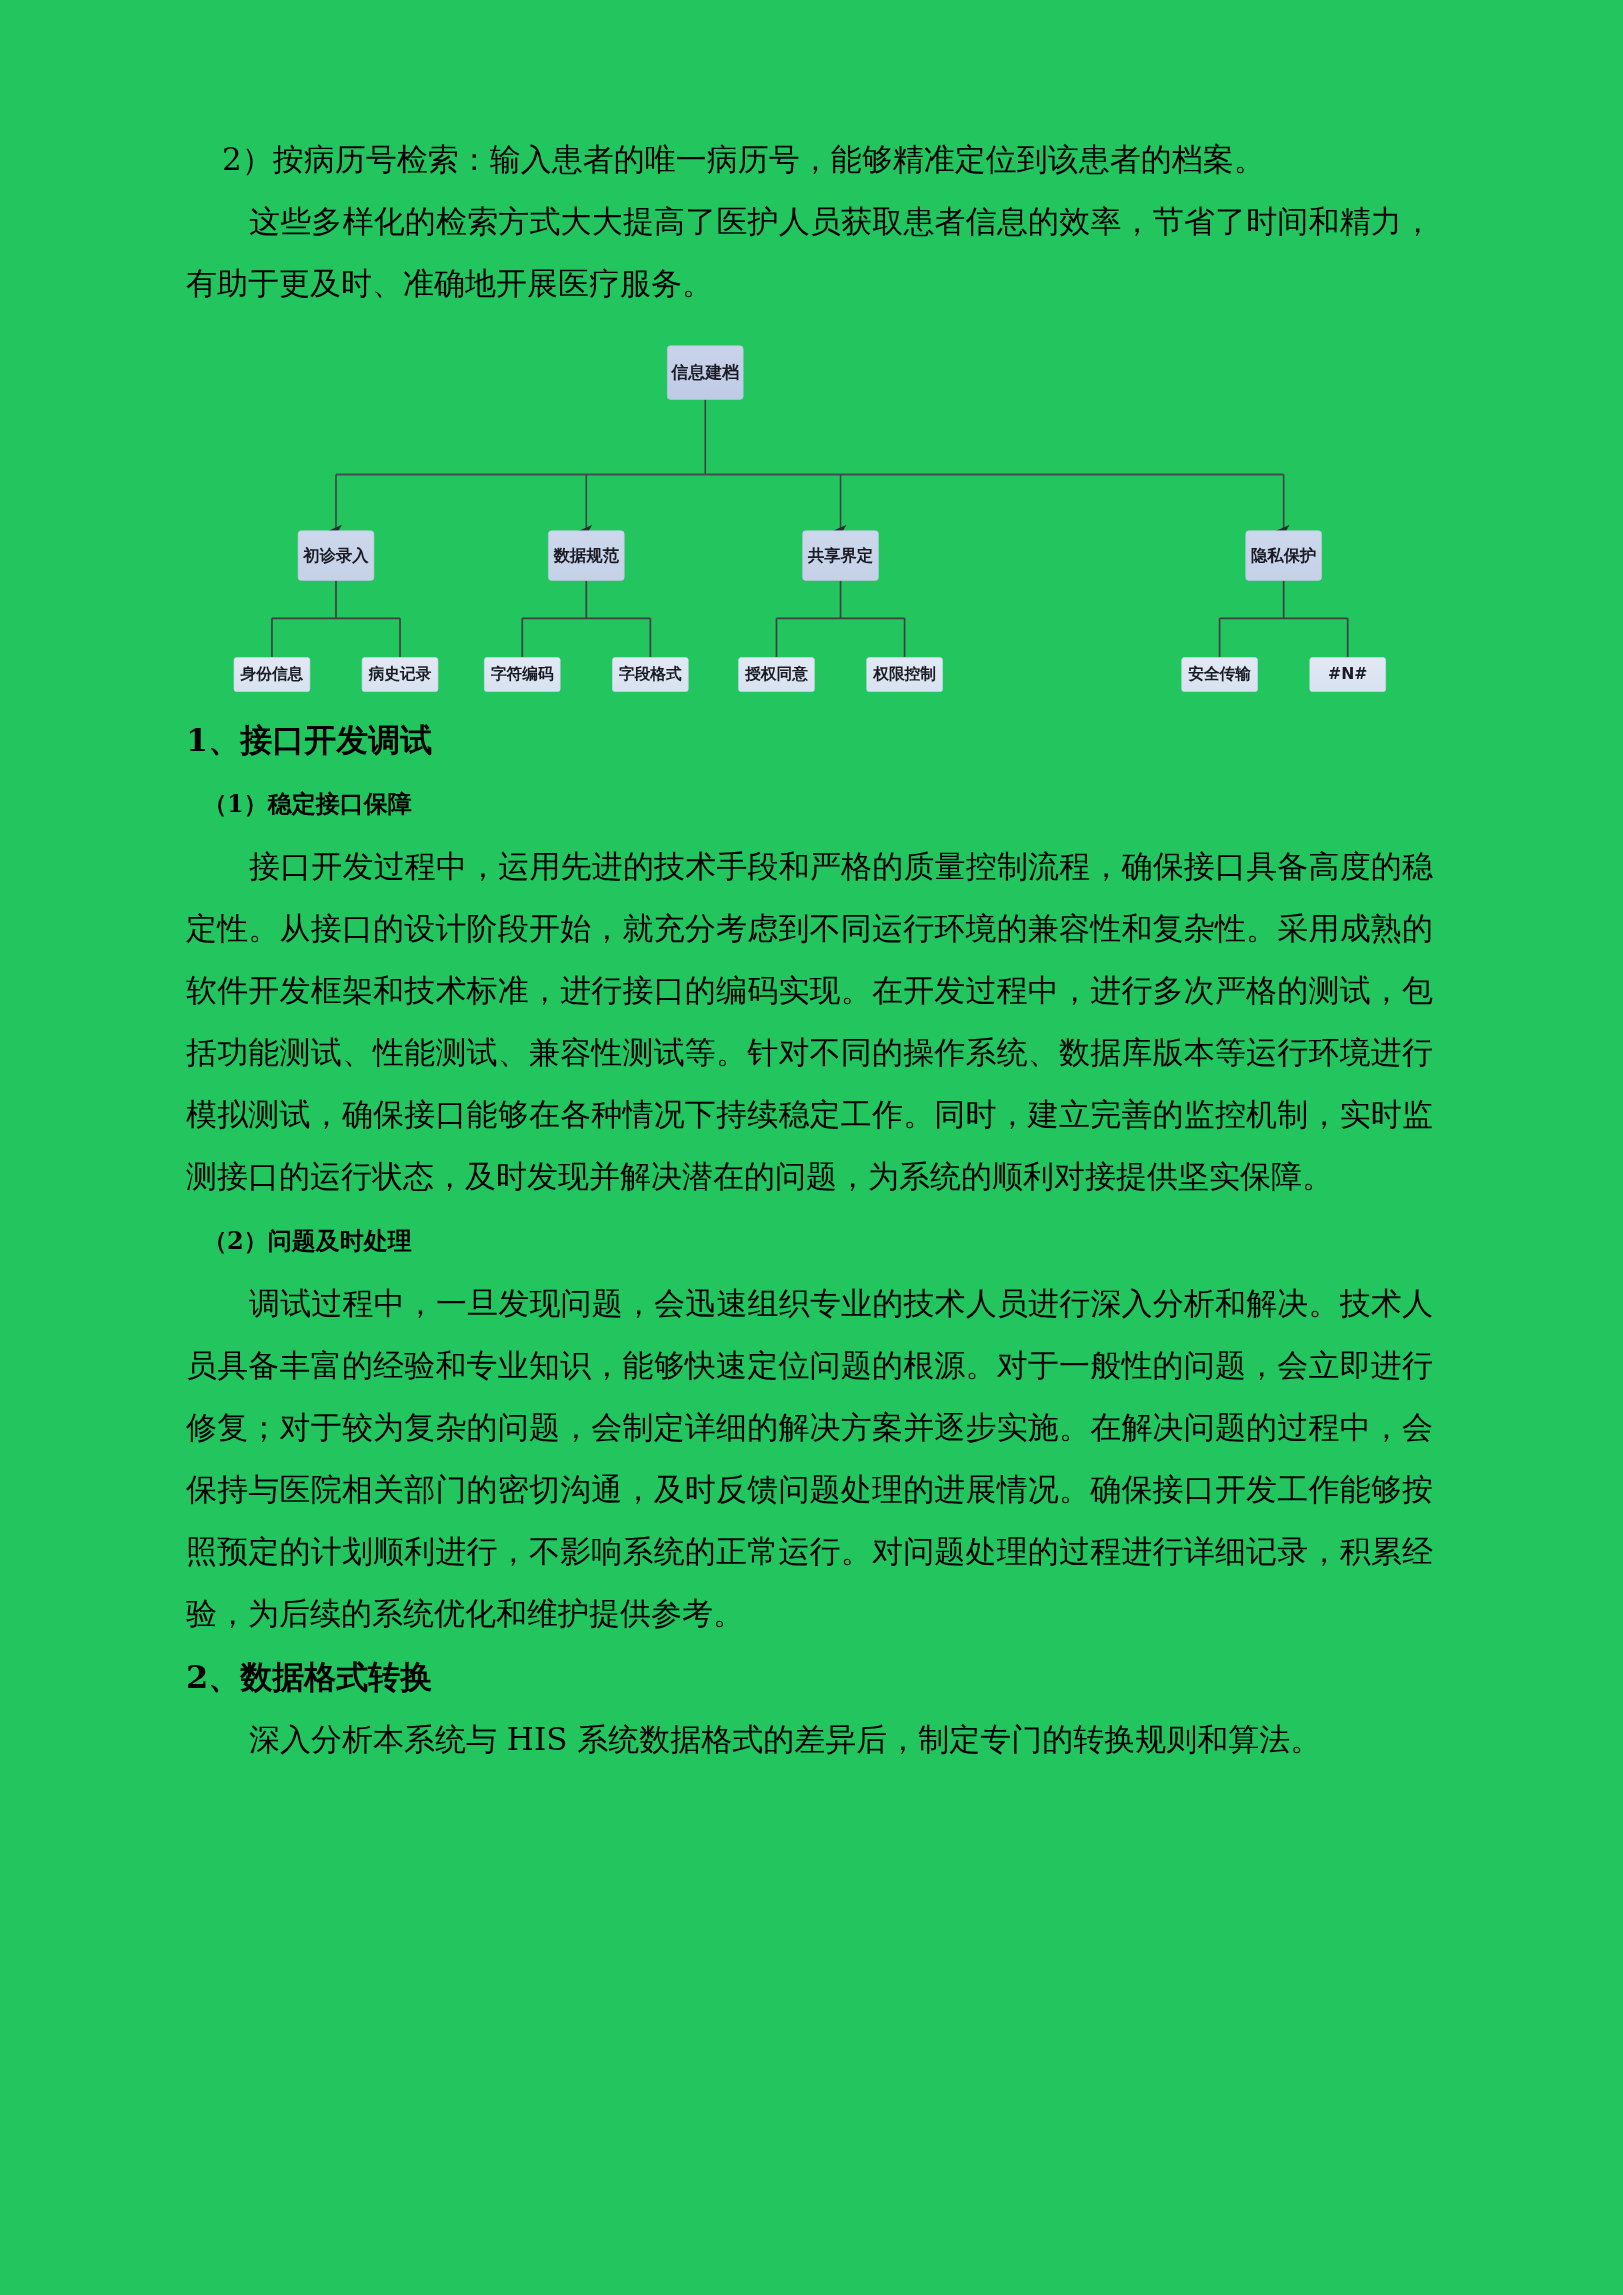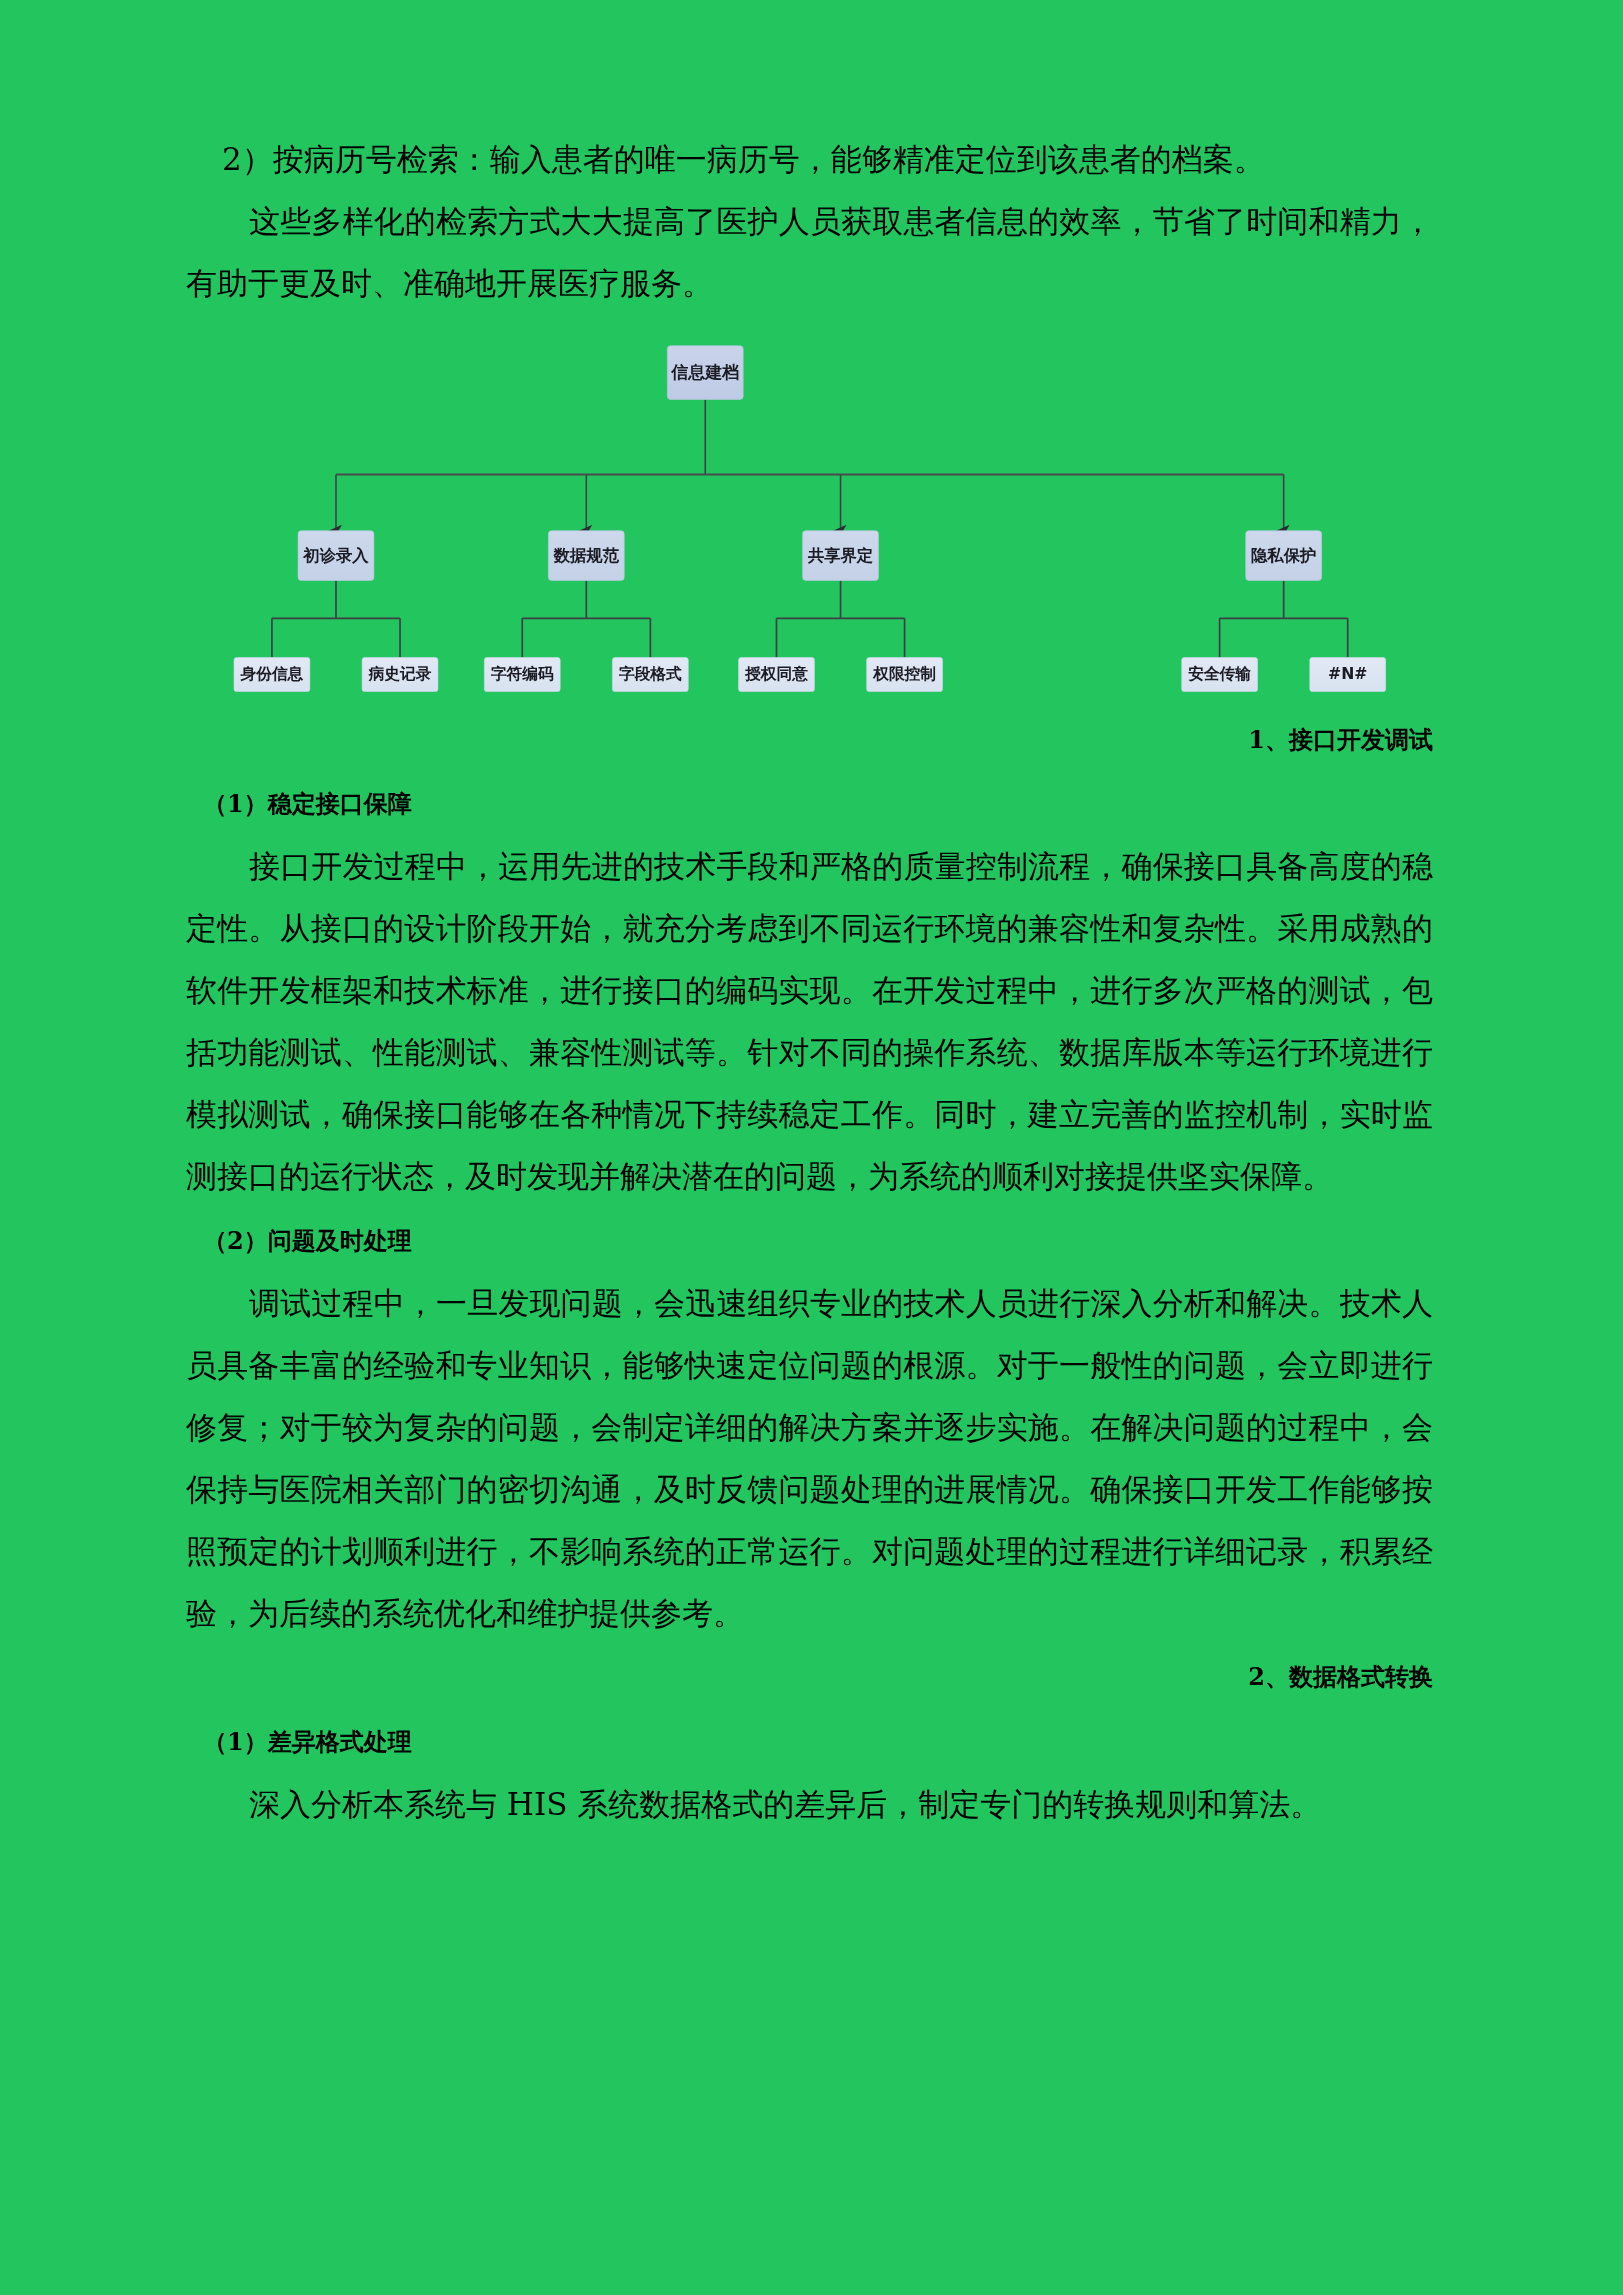--- a/index.html
+++ b/index.html
@@ -43,25 +43,24 @@
 
   
   .h-section {
     font-size: 37px;
     line-height: 68px;
     font-weight: bold;
     margin: 11.8px 0 3.9px 0;
     letter-spacing: 0.7px;
   }
   .h-level2 {
-    font-size: 24px;
+    font-size: 32px;
     line-height: 62px;
     font-weight: bold;
     margin: 2.6px 0 0 0;
-    text-align: right;
   }
   .h-level3 {
     font-size: 24px;
     line-height: 62px;
     font-weight: bold;
     margin: 2.6px 0 0 0;
     text-indent: 17px;
   }
 
   
@@ -218,19 +217,18 @@
     <h4 class="h-level3">（1）稳定接口保障</h4>
 
     <p class="para indent">接口开发过程中，运用先进的技术手段和严格的质量控制流程，确保接口具备高度的稳定性。从接口的设计阶段开始，就充分考虑到不同运行环境的兼容性和复杂性。采用成熟的软件开发框架和技术标准，进行接口的编码实现。在开发过程中，进行多次严格的测试，包括功能测试、性能测试、兼容性测试等。针对不同的操作系统、数据库版本等运行环境进行模拟测试，确保接口能够在各种情况下持续稳定工作。同时，建立完善的监控机制，实时监测接口的运行状态，及时发现并解决潜在的问题，为系统的顺利对接提供坚实保障。</p>
 
     <h4 class="h-level3">（2）问题及时处理</h4>
 
     <p class="para indent">调试过程中，一旦发现问题，会迅速组织专业的技术人员进行深入分析和解决。技术人员具备丰富的经验和专业知识，能够快速定位问题的根源。对于一般性的问题，会立即进行修复；对于较为复杂的问题，会制定详细的解决方案并逐步实施。在解决问题的过程中，会保持与医院相关部门的密切沟通，及时反馈问题处理的进展情况。确保接口开发工作能够按照预定的计划顺利进行，不影响系统的正常运行。对问题处理的过程进行详细记录，积累经验，为后续的系统优化和维护提供参考。</p>
 
     <h3 class="h-level2">2、数据格式转换</h3>
 
-    <h4 class="h-level3">（1）差异格式处理</h4>
 
     <p class="para indent">深入分析本系统与 HIS 系统数据格式的差异后，制定专门的转换规则和算法。</p>
 
   </div>
 </div>
 
 
 </body></html>

